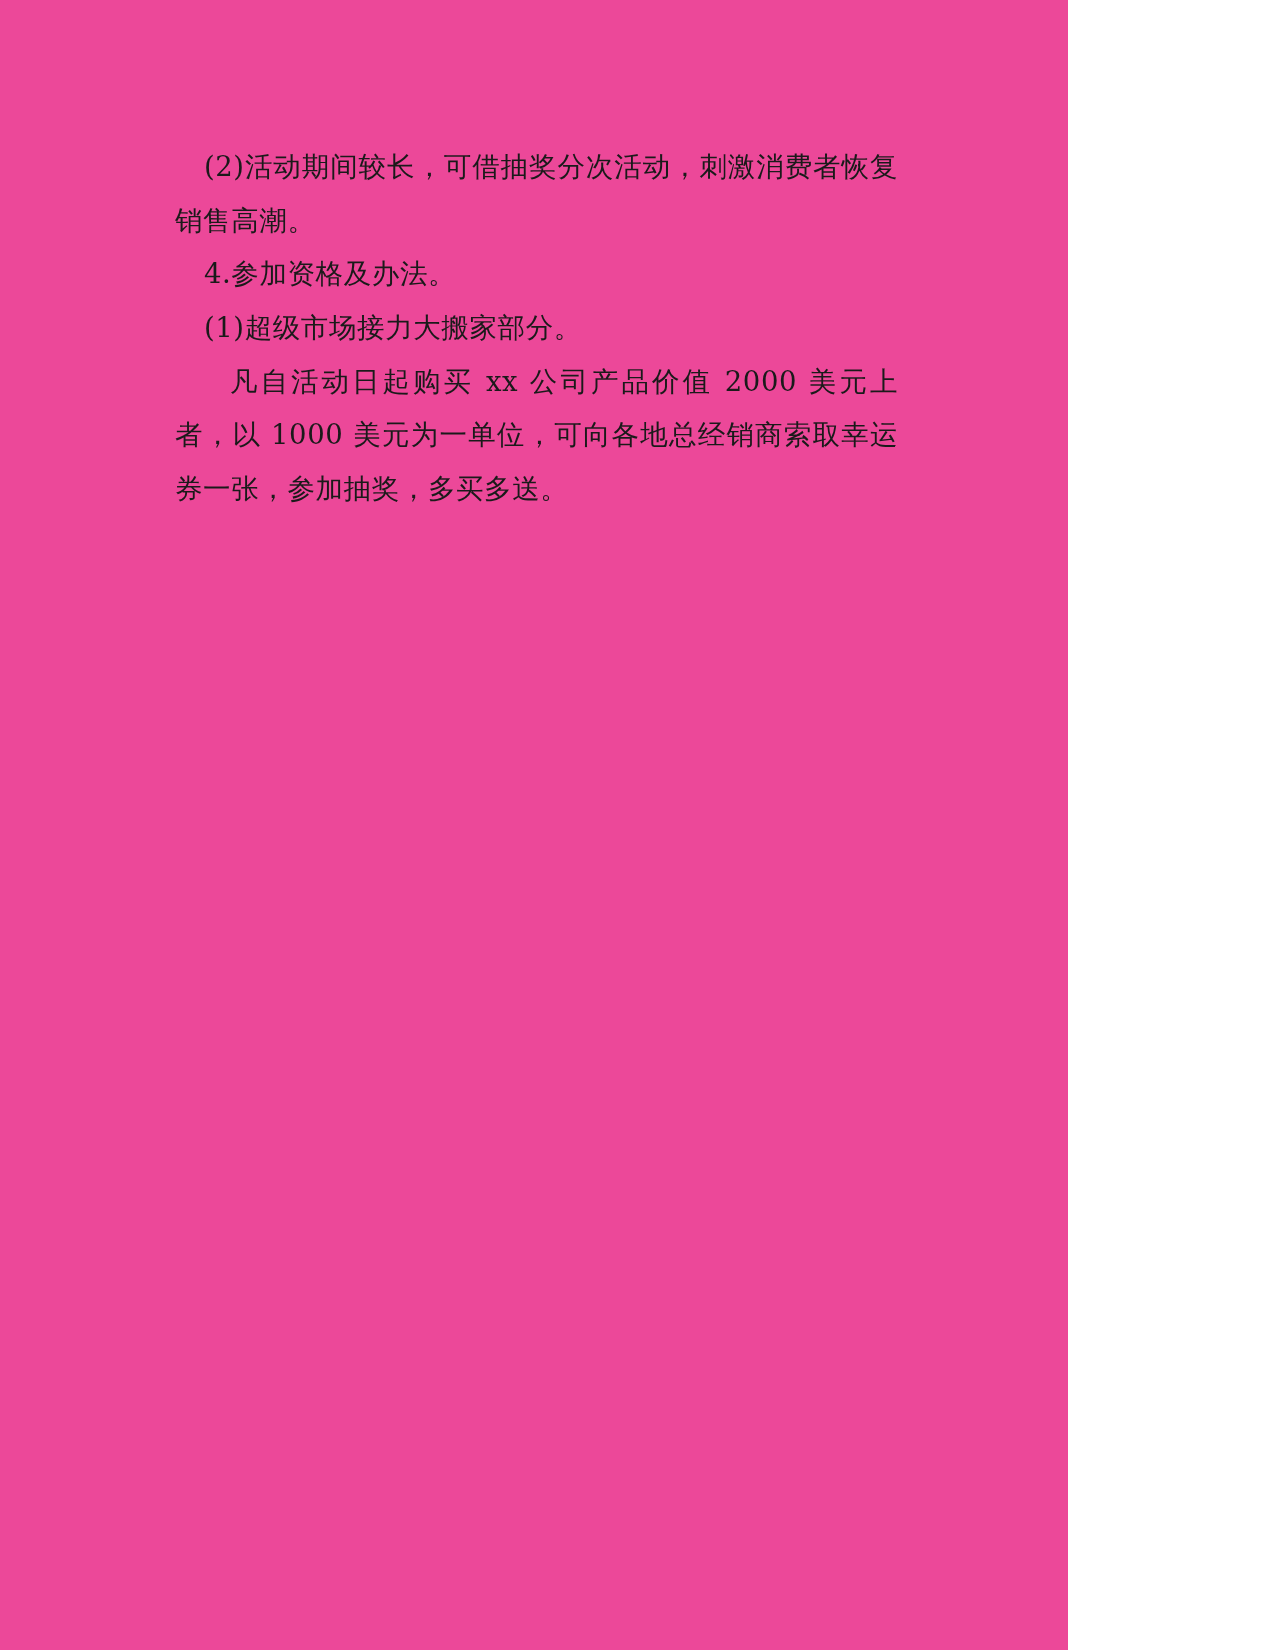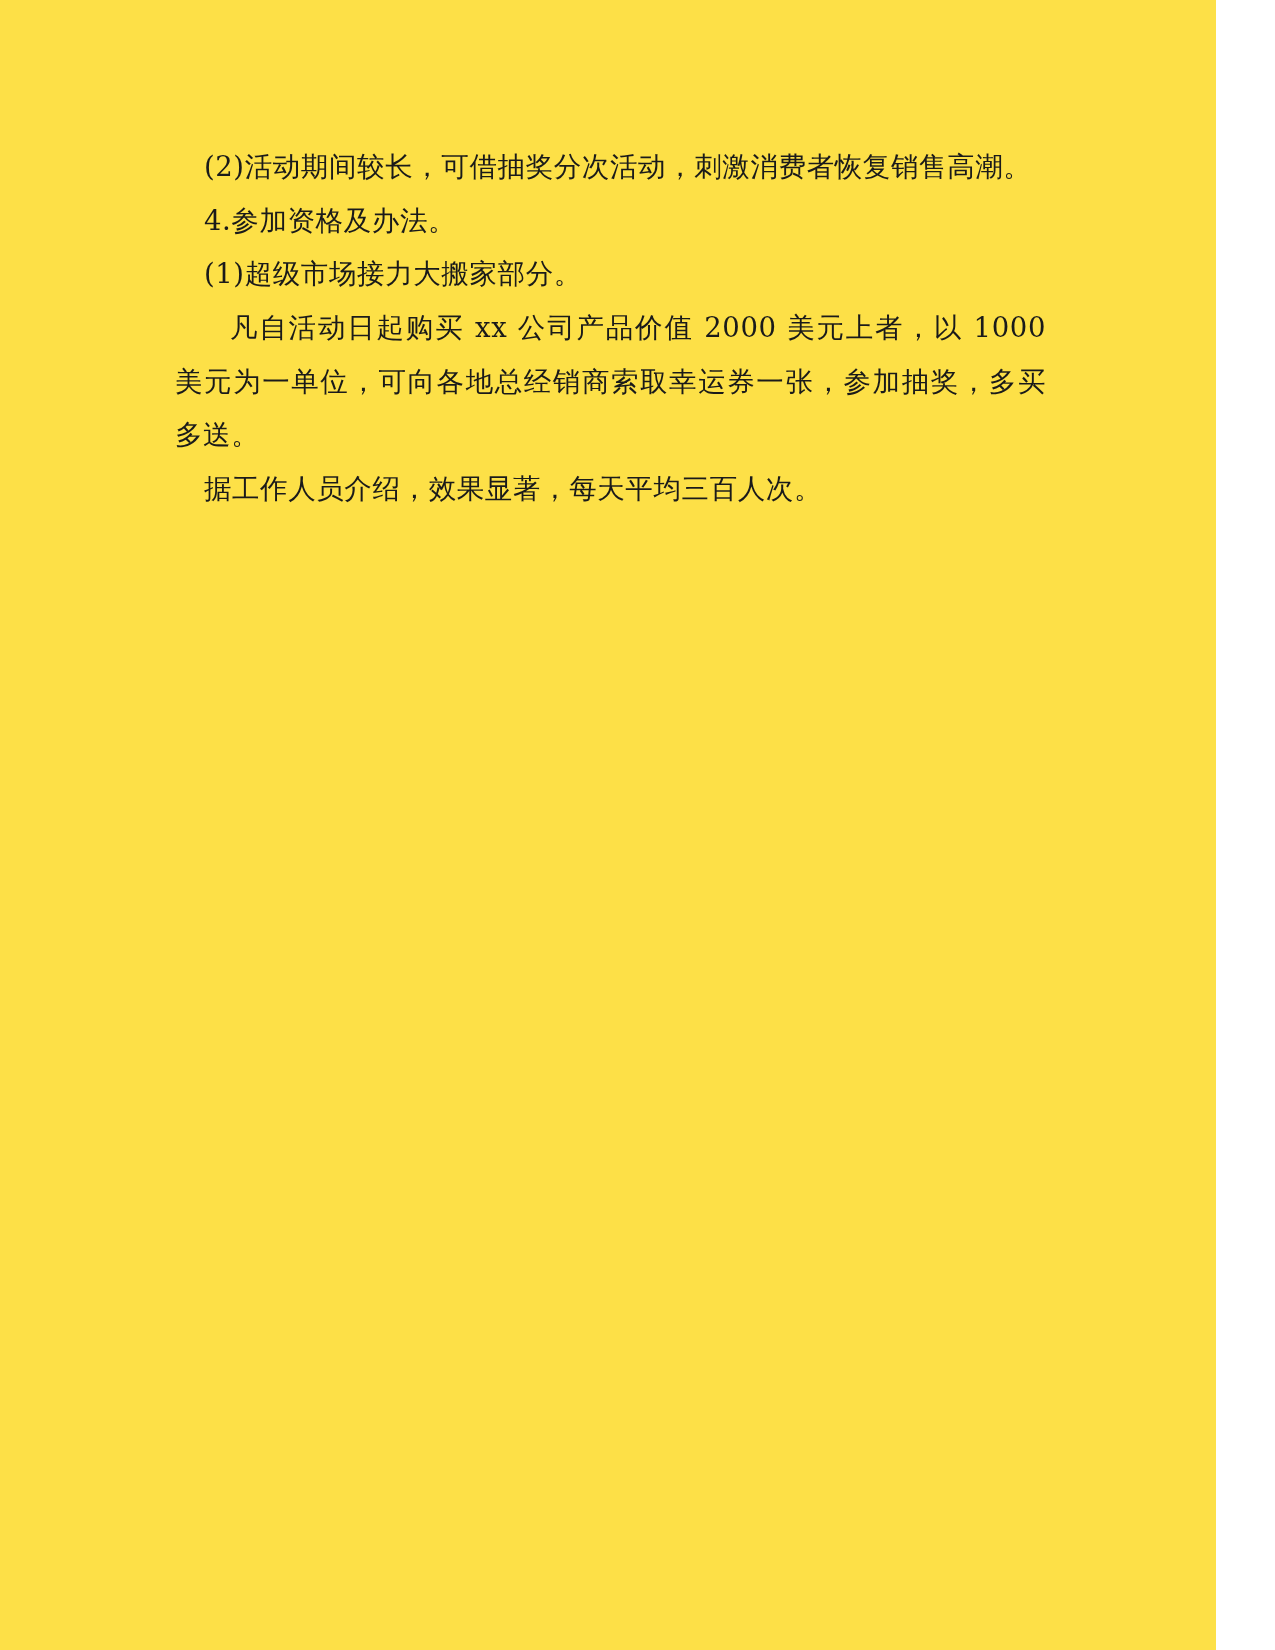--- a/index.html
+++ b/index.html
@@ -8,25 +8,25 @@
     background: #ffffff;
   }
   body {
     width: 1275px;
     height: 1650px;
     font-family: "DejaVu Serif", "Liberation Serif", serif;
     color: #1a1a1a;
   }
   .page {
     position: relative;
-    width: 1216px;
+    width: 1068px;
     height: 1650px;
     box-sizing: border-box;
     padding: 140px 170px 80px 175px;
-    background: #fde047;
+    background: #ec4899;
   }
   .doc-body {
     font-size: 27.5px;
     line-height: 1.95;
     text-align: justify;
     text-justify: inter-ideograph;
     letter-spacing: 0.6px;
   }
   p.para {
     margin: 0 0 0 0;
@@ -38,15 +38,14 @@
 </style>
 </head>
 <body>
 
 <div class="page">
   <div class="doc-body">
     <p class="para indent-small">(2)活动期间较长，可借抽奖分次活动，刺激消费者恢复销售高潮。</p>
     <p class="para indent-small">4.参加资格及办法。</p>
     <p class="para indent-small">(1)超级市场接力大搬家部分。</p>
     <p class="para">凡自活动日起购买 xx 公司产品价值 2000 美元上者，以 1000 美元为一单位，可向各地总经销商索取幸运券一张，参加抽奖，多买多送。</p>
-    <p class="para indent-small">据工作人员介绍，效果显著，每天平均三百人次。</p>
   </div>
 </div>
 
 </body></html>

